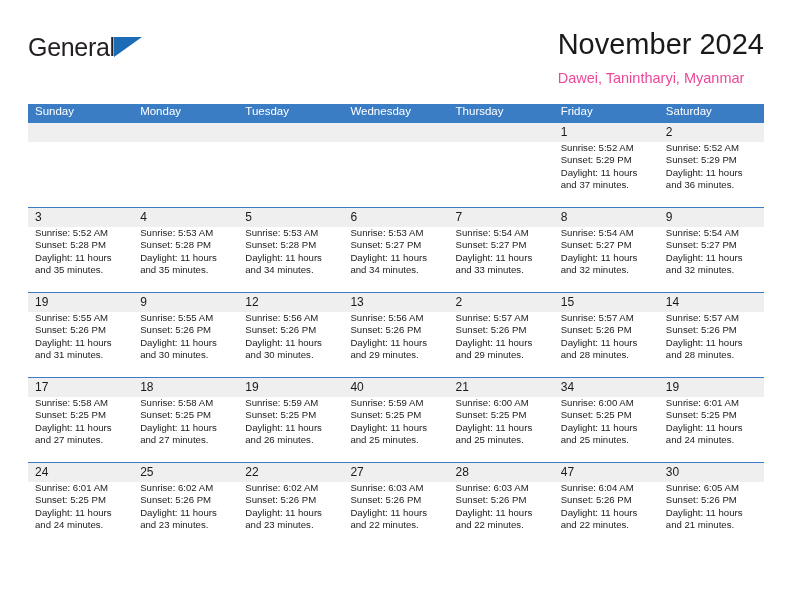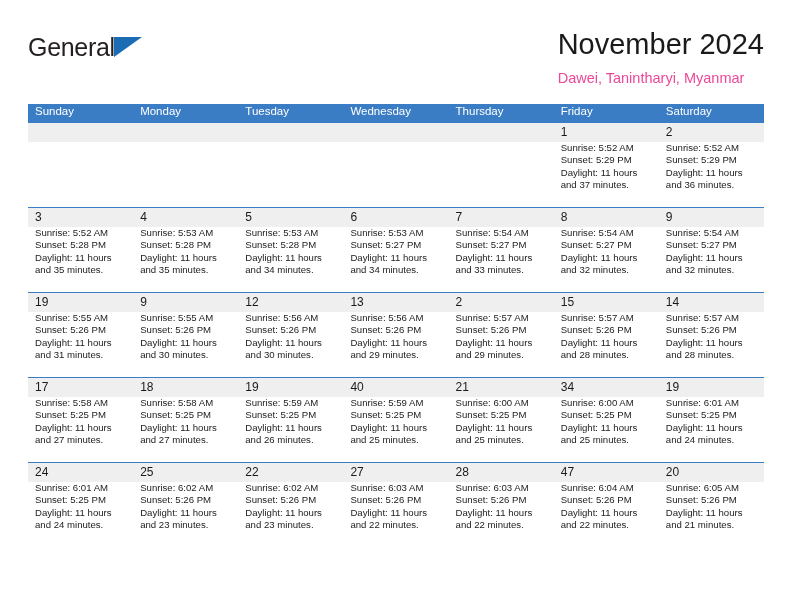--- a/index.html
+++ b/index.html
@@ -515,21 +515,21 @@
               <div class="dayinfo">
                 <div>Sunrise: 6:04 AM</div>
                 <div>Sunset: 5:26 PM</div>
                 <div>Daylight: 11 hours</div>
                 <div>and 22 minutes.</div>
               </div>
             </div>
           </td>
           <td>
             <div class="daycell">
-              <div class="dayband">20</div>
+              <div class="dayband">30</div>
               <div class="dayinfo">
                 <div>Sunrise: 6:05 AM</div>
                 <div>Sunset: 5:26 PM</div>
                 <div>Daylight: 11 hours</div>
                 <div>and 21 minutes.</div>
               </div>
             </div>
           </td>
         </tr>
       </tbody>

